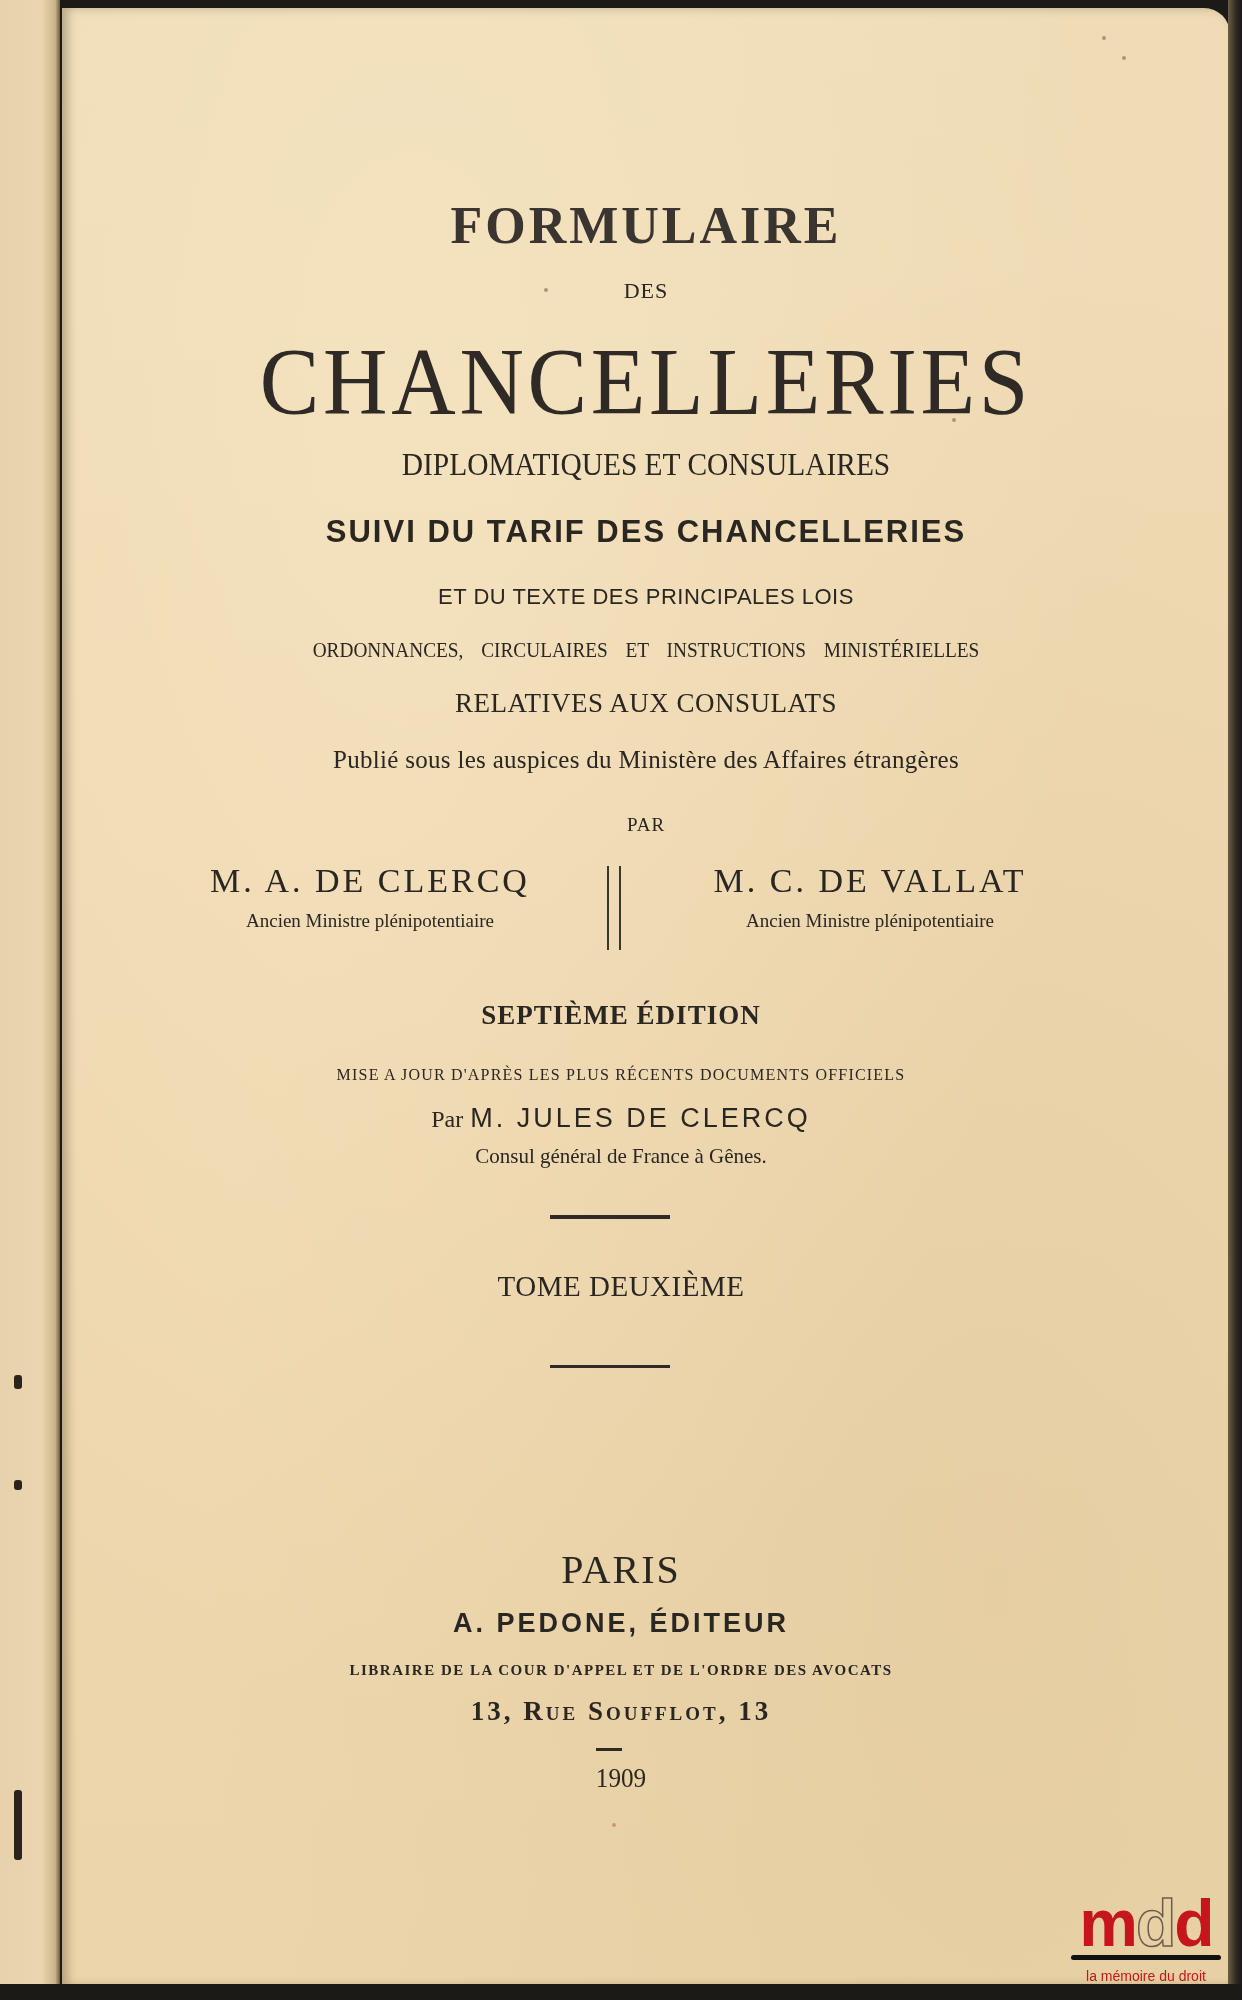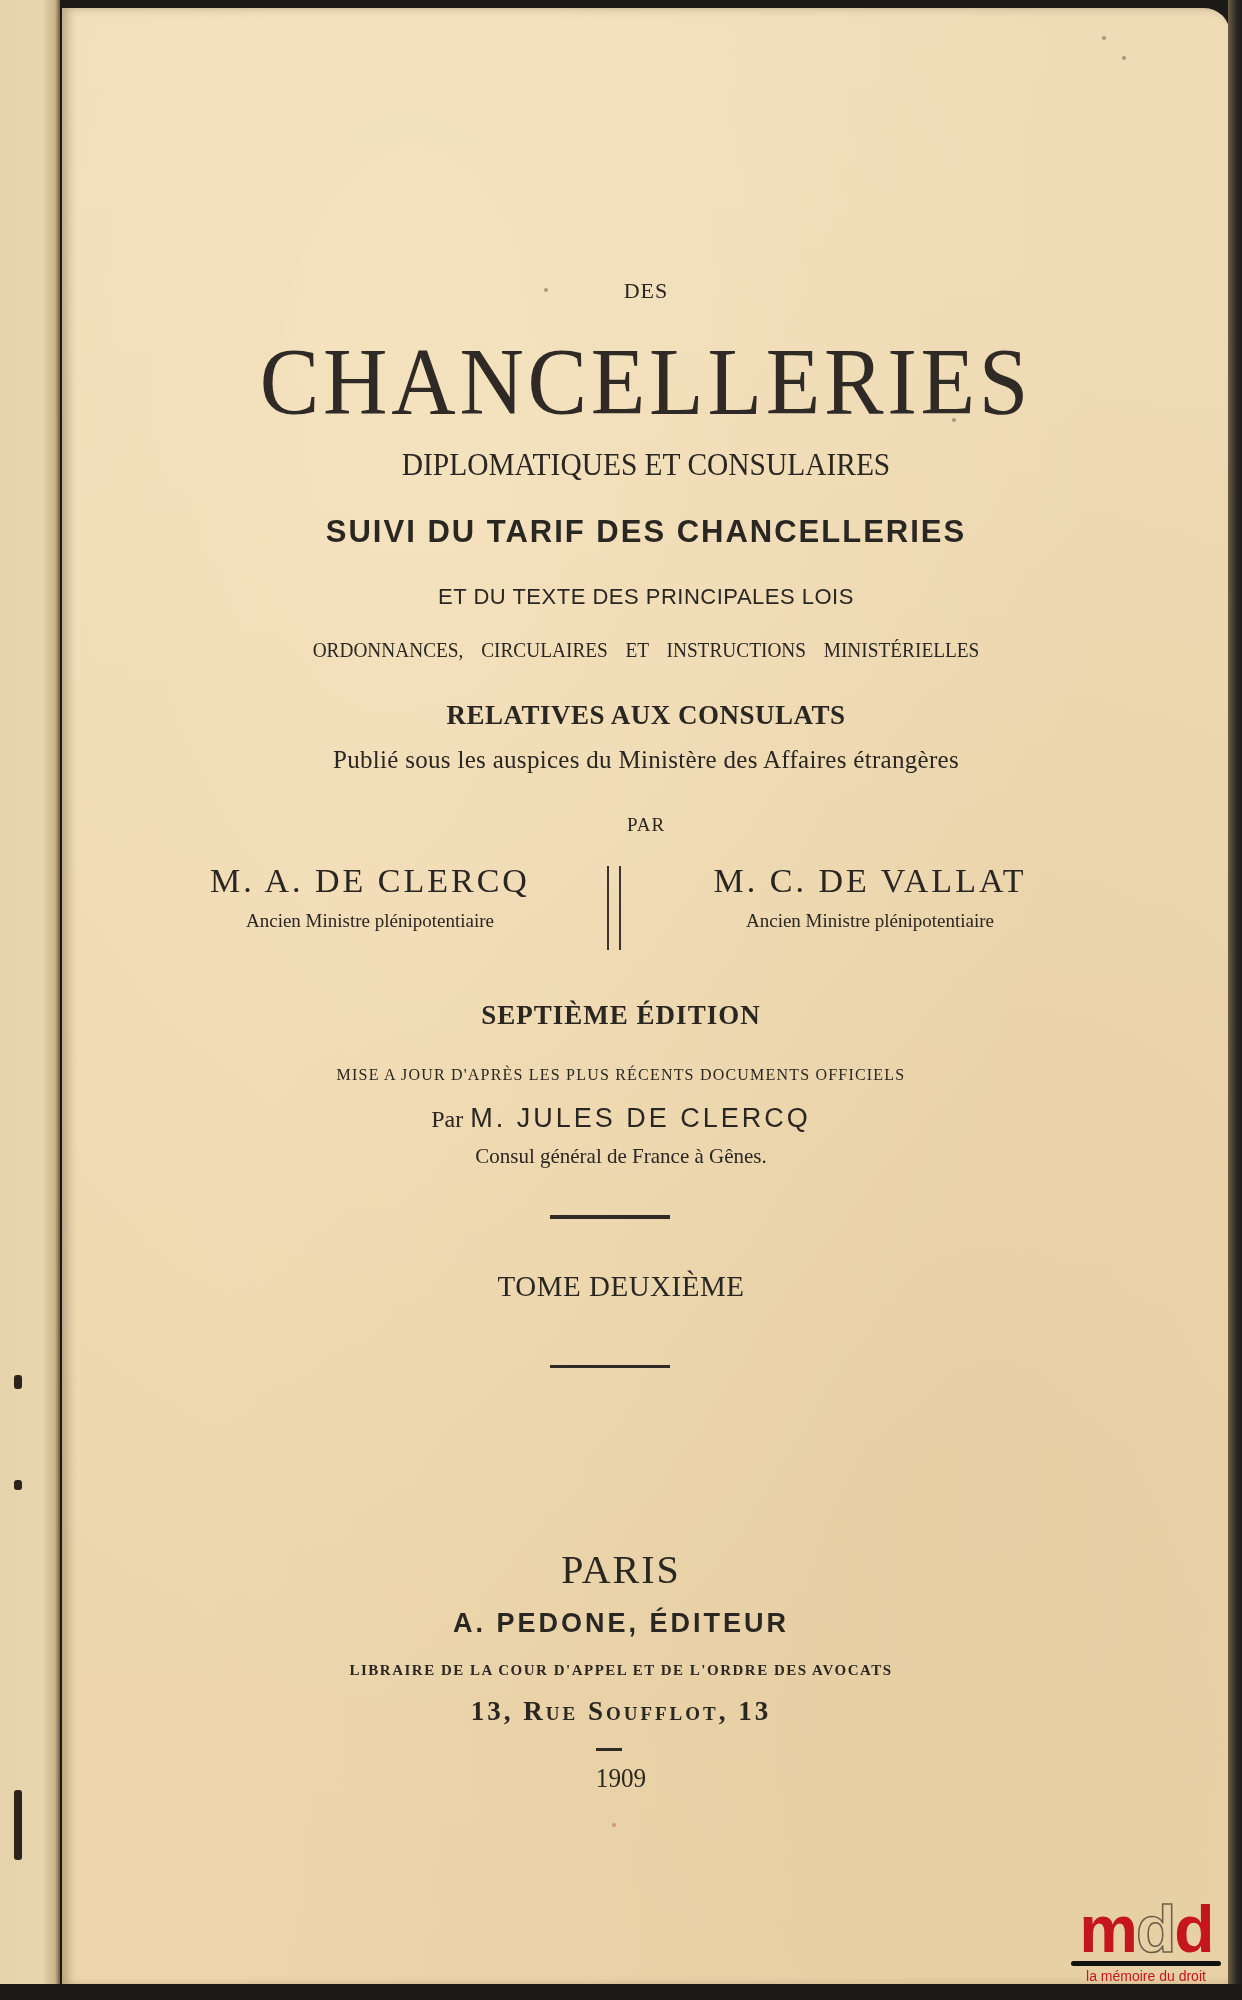--- a/index.html
+++ b/index.html
@@ -98,23 +98,22 @@
     }
     .ordonnances {
       top: 630px;
       font-size: 21px;
       word-spacing: 14px;
       transform: scaleX(0.92);
     }
     .relatives {
       top: 680px;
       font-size: 27px;
-      font-weight: bold;
+      font-weight: normal;
       letter-spacing: 0.5px;
-      margin-top: 12px;
     }
     .publie {
       top: 738px;
       font-size: 25px;
       letter-spacing: 0.3px;
     }
     .par {
       top: 806px;
       font-size: 19px;
       letter-spacing: 1px;
@@ -255,21 +254,21 @@
       margin: 2px auto 0;
       width: 150px;
       height: 5px;
       background: #111;
       border-radius: 3px;
     }
     .logo-tagline {
       font-family: "Liberation Sans", sans-serif;
       font-size: 14px;
       color: #c4161c;
-      margin-top: 2px;
+      margin-top: 8px;
       white-space: nowrap;
     }
     .speck {
       position: absolute;
       width: 4px; height: 4px;
       border-radius: 50%;
       background: #7a6650;
       opacity: 0.6;
     }
   </style>
@@ -281,20 +280,21 @@
 <div class="spine-mark" style="top:1480px;height:10px;"></div>
 <div class="spine-mark" style="top:1790px;height:70px;"></div>
 
 <div class="page">
   <div class="speck" style="left:1040px;top:28px;"></div>
   <div class="speck" style="left:1060px;top:48px;"></div>
   <div class="speck" style="left:482px;top:280px;"></div>
   <div class="speck" style="left:890px;top:410px;"></div>
   <div class="speck" style="left:550px;top:1815px;background:#c46a4a;"></div>
 
+  <div class="line title-formulaire">FORMULAIRE</div>
   <div class="line des">DES</div>
   <div class="line chancelleries">CHANCELLERIES</div>
   <div class="line diplomatiques">DIPLOMATIQUES ET CONSULAIRES</div>
   <div class="line suivi">SUIVI DU TARIF DES CHANCELLERIES</div>
   <div class="line texte">ET DU TEXTE DES PRINCIPALES LOIS</div>
   <div class="line ordonnances">ORDONNANCES, CIRCULAIRES ET INSTRUCTIONS MINISTÉRIELLES</div>
   <div class="line relatives">RELATIVES AUX CONSULATS</div>
   <div class="line publie">Publié sous les auspices du Ministère des Affaires étrangères</div>
   <div class="line par">PAR</div>
 </div>

